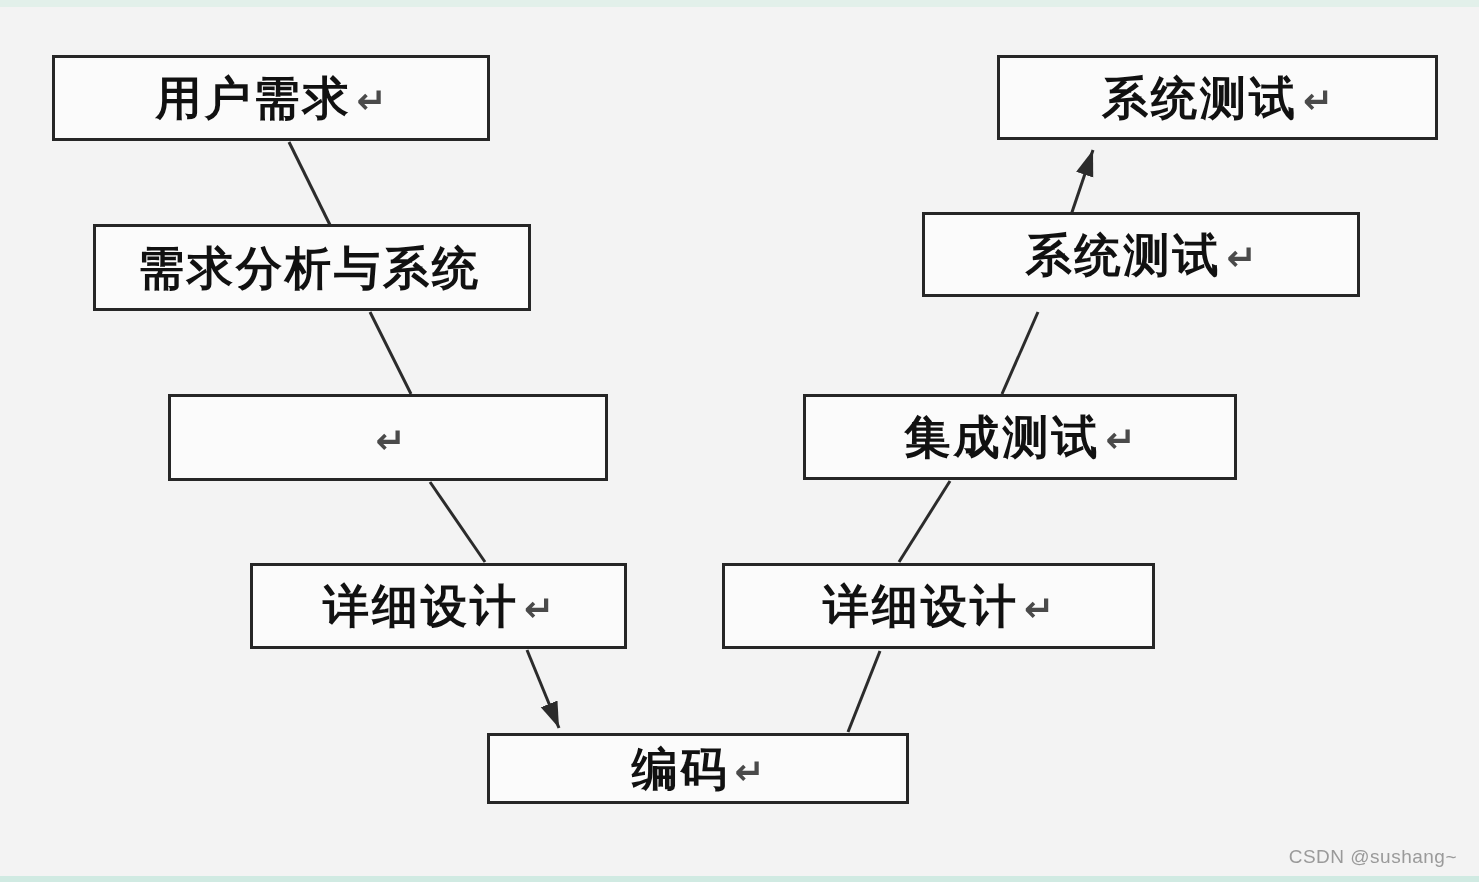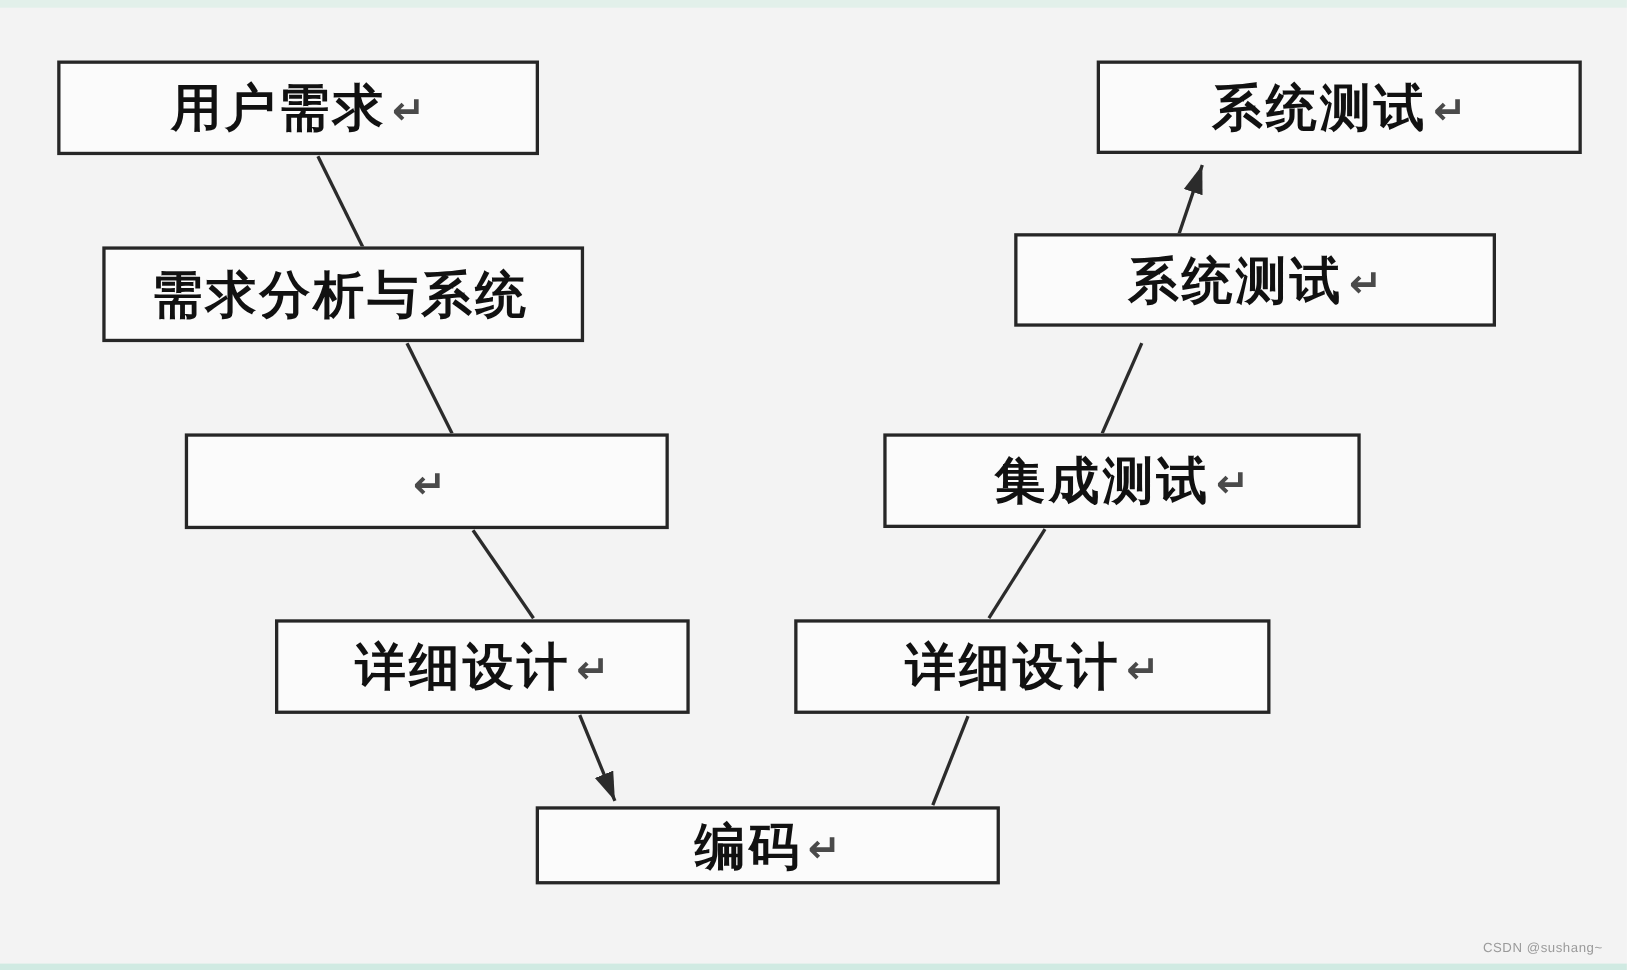--- a/index.html
+++ b/index.html
@@ -53,21 +53,21 @@
     margin-left: 5px;
     line-height: 1;
     position: relative;
     top: 3px;
   }
 
   .watermark {
     position: absolute;
     right: 22px;
     bottom: 14px;
-    font-size: 12px;
+    font-size: 19px;
     color: #9a9a9a;
     letter-spacing: 0.5px;
   }
 </style>
 </head>
 <body>
 
 <div class="canvas">
 
   <div class="strip top"></div>

